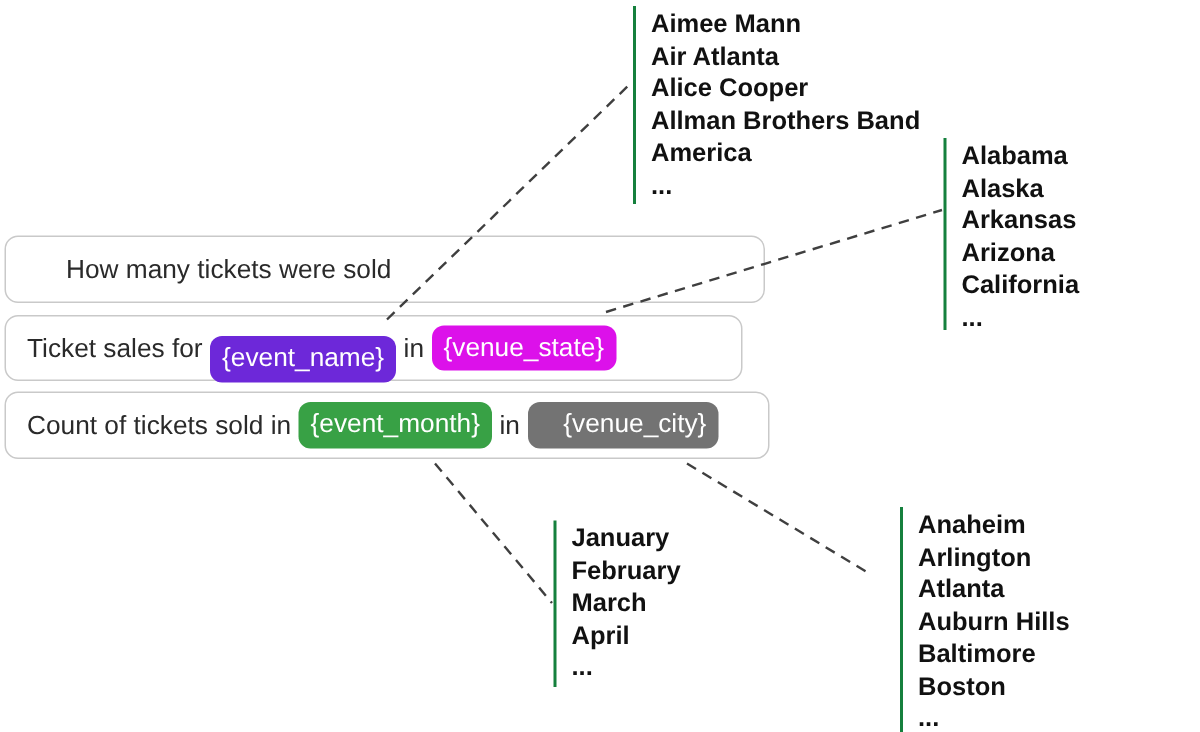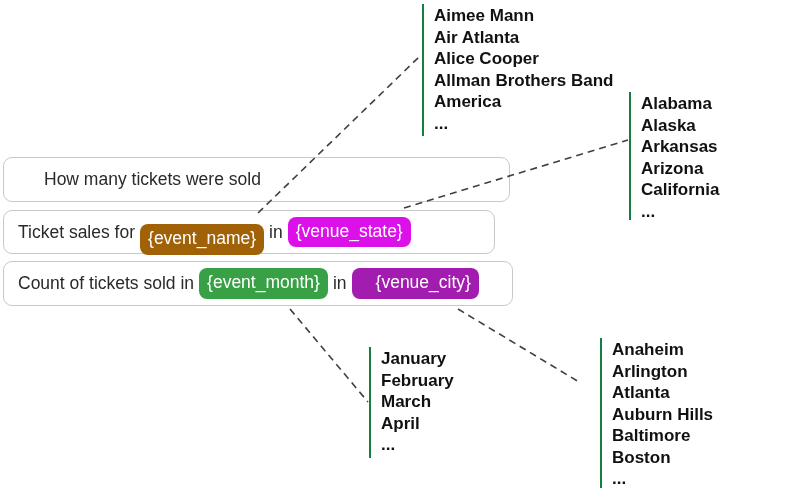--- a/index.html
+++ b/index.html
@@ -80,30 +80,30 @@
 <body>
 
 <div id="canvas">
 
   <div class="qbox" id="qbox-1">
     <span>How many tickets were sold</span>
   </div>
 
   <div class="qbox" id="qbox-2">
     <span>Ticket sales for</span>
-    <span class="pill" style="background-color: #a16207; margin-top: 15px;">{event_name}</span>
+    <span class="pill" style="background-color: #6d28d9; margin-top: 15px;">{event_name}</span>
     <span>in</span>
     <span class="pill" style="background-color: rgb(220, 17, 234);">{venue_state}</span>
   </div>
 
   <div class="qbox" id="qbox-3">
     <span>Count of tickets sold in</span>
     <span class="pill" style="background-color: rgb(56, 161, 69);">{event_month}</span>
     <span>in</span>
-    <span class="pill" style="background-color: #a21caf; padding-left: 24px;">{venue_city}</span>
+    <span class="pill" style="background-color: #737373; padding-left: 24px;">{venue_city}</span>
   </div>
 
   <div class="vlist" id="list-event-name">
     <div class="vitem">Aimee Mann</div>
     <div class="vitem">Air Atlanta</div>
     <div class="vitem">Alice Cooper</div>
     <div class="vitem">Allman Brothers Band</div>
     <div class="vitem">America</div>
     <div class="vitem">...</div>
   </div>

